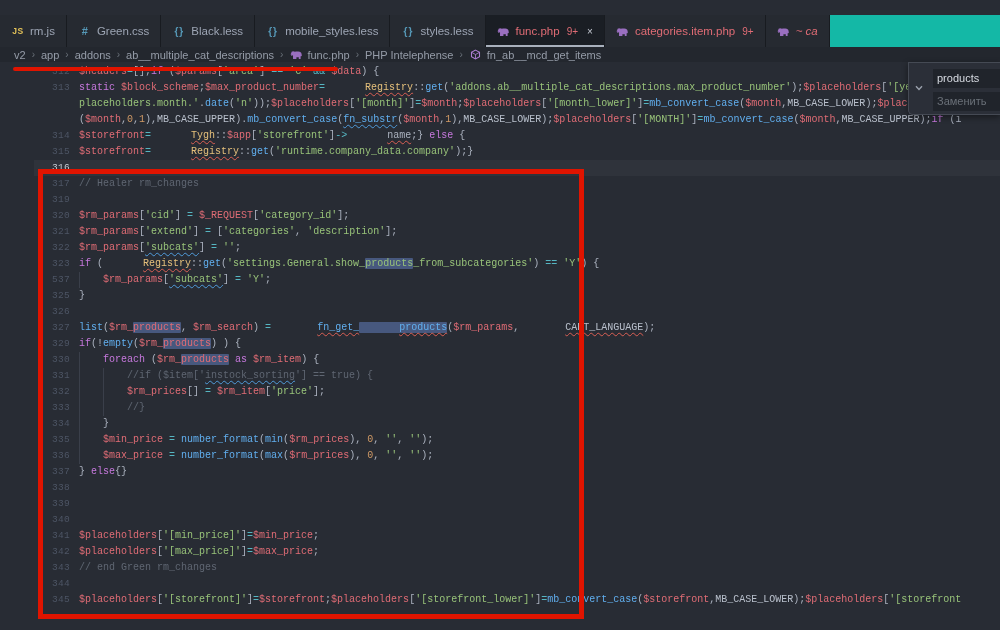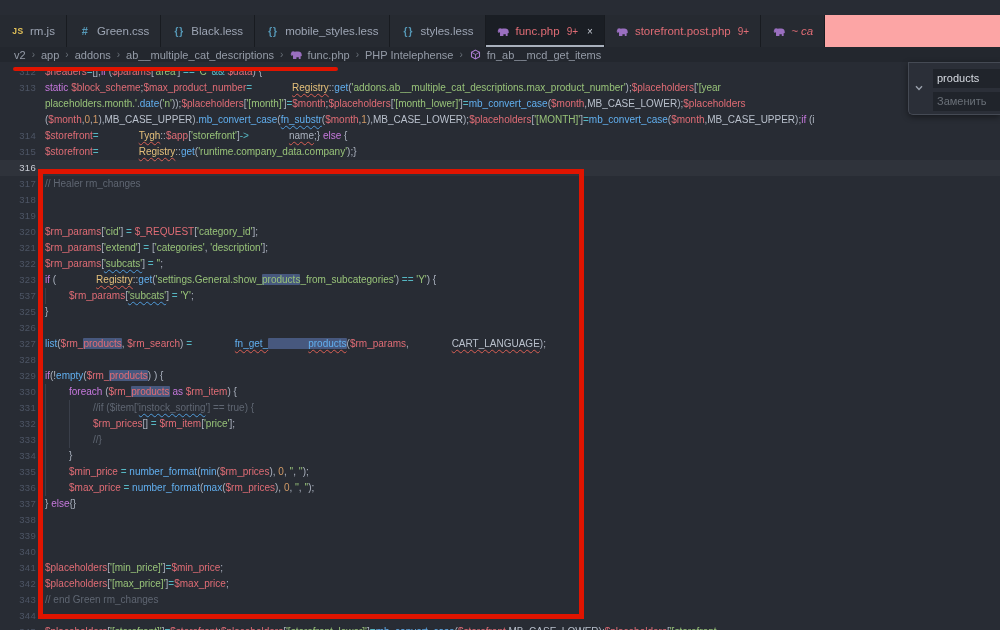--- a/index.html
+++ b/index.html
@@ -14,21 +14,21 @@
   .menu-item{cursor:default;}
   .nav-arrows{position:absolute;left:462px;top:-2px;display:flex;gap:18px;
               font-size:13px;color:#6e7580;}
   .remote-box{position:absolute;left:506px;top:-7px;width:276px;height:22px;
               background:#1b1e24;border:1px solid #363c45;border-radius:6px;
               display:flex;align-items:flex-end;justify-content:center;
               color:#969da9;font-size:10.5px;padding-bottom:2px;box-sizing:border-box;}
   .remote-box .txt{margin-left:5px;}
 
   
-  .tabbar{position:absolute;left:0;top:15px;width:1000px;height:32px;background:#fca5a5;
+  .tabbar{position:absolute;left:0;top:15px;width:1000px;height:32px;background:#14b8a6;
           display:flex;overflow:hidden;}
   .tab{position:relative;display:flex;align-items:center;gap:5px;padding:0 11px;
        background:#262a31;border-right:1px solid #181b20;font-size:11.5px;
        color:#9da5b4;white-space:nowrap;flex:0 0 auto;}
   .tab.active{background:#1a1e24;}
   .tab.active::after{content:"";position:absolute;left:0;right:0;bottom:0;height:2px;background:#a8b0bc;}
   .tab.err .tab-label, .tab.err .tab-badge{color:#e06c75;}
   .tab.italic .tab-label{font-style:italic;}
   .tab-badge{font-size:10px;margin-left:2px;}
   .tab-close{font-size:10px;color:#c5cad3;margin-left:4px;}
@@ -41,21 +41,21 @@
   .breadcrumbs{position:absolute;left:0;top:47px;width:1000px;height:15px;background:#23272e;
                display:flex;align-items:center;padding-left:14px;font-size:11px;
                color:#959ca8;white-space:nowrap;box-sizing:border-box;}
   .crumb{display:flex;align-items:center;gap:4px;}
   .crumb-sep{color:#697079;margin:0 6px;font-size:10px;}
 
   
   .editor{position:absolute;left:0;top:62px;width:1000px;height:568px;background:#282c34;
           padding-top:2px;overflow:hidden;}
   .code-row{position:relative;height:16px;line-height:16px;white-space:pre;
-            font-family:Liberation Sans, sans-serif;font-size:10px;}
+            font-family:Liberation Mono, monospace;font-size:10px;margin-left:34px;}
   .code-row.active-line{background:rgba(255,255,255,0.035);}
   .ln{position:absolute;left:0;top:0;width:36px;text-align:right;color:#4d5565;
       font-size:9.5px;letter-spacing:.3px;}
   .code-row.active-line .ln{color:#c8ccd4;}
   .code{position:absolute;top:0;}
   .guide{position:absolute;top:0;width:1px;height:16px;background:#3a3f4a;}
   .tok-v{color:#e06c75}.tok-s{color:#98c379}.tok-k{color:#c678dd}
   .tok-f{color:#61afef}.tok-c{color:#e5c07b}.tok-n{color:#d19a66}
   .tok-m{color:#5f6672}.tok-o{color:#56b6c2}.tok-p{color:#abb2bf}.tok-t{color:#b9c0cc}
   .we{text-decoration:underline wavy #d95f54 1px;text-underline-offset:2px;padding-left:40px;}
@@ -120,21 +120,21 @@
         <span class="tab-close">×</span>
       </div>
       <div class="tab err">
         <span class="ficon">
           <svg width="13" height="11" viewBox="0 0 14 12">
             <path fill="#9a6fc0" d="M3.2 11V6.2q0-3.4 3.4-3.4h2.4q3.2 0 3.6 2.8l.2 1.5q.1.9-.8.9h-.5V11h-2V8.9H6.9V11z"></path>
             <circle cx="3.4" cy="4.8" r="2.3" fill="#9a6fc0"></circle>
             <path d="M1.4 4.8q-.6 2.1.8 2.7" stroke="#9a6fc0" stroke-width="1" fill="none"></path>
           </svg>
         </span>
-        <span class="tab-label">storefront.post.php</span>
+        <span class="tab-label">categories.item.php</span>
         <span class="tab-badge">9+</span>
       </div>
       <div class="tab err italic">
         <span class="ficon">
           <svg width="13" height="11" viewBox="0 0 14 12">
             <path fill="#9a6fc0" d="M3.2 11V6.2q0-3.4 3.4-3.4h2.4q3.2 0 3.6 2.8l.2 1.5q.1.9-.8.9h-.5V11h-2V8.9H6.9V11z"></path>
             <circle cx="3.4" cy="4.8" r="2.3" fill="#9a6fc0"></circle>
             <path d="M1.4 4.8q-.6 2.1.8 2.7" stroke="#9a6fc0" stroke-width="1" fill="none"></path>
           </svg>
         </span>
@@ -187,31 +187,29 @@
 
   <div class="editor">
       <div class="code-row"><span class="ln">312</span><span class="code" style="left: 45px;"><span class="tok-v">$headers</span><span class="tok-o">=</span><span class="tok-p">[];</span><span class="tok-k">if</span><span class="tok-p"> (</span><span class="tok-v">$params</span><span class="tok-p">[</span><span class="tok-s">'area'</span><span class="tok-p">] </span><span class="tok-o">==</span><span class="tok-p"> </span><span class="tok-s">'C'</span><span class="tok-p"> </span><span class="tok-o">&amp;&amp;</span><span class="tok-p"> </span><span class="tok-v">$data</span><span class="tok-p">) {</span></span></div>
       <div class="code-row"><span class="ln">313</span><span class="code" style="left: 45px;"><span class="tok-k">static</span><span class="tok-p"> </span><span class="tok-v">$block_scheme</span><span class="tok-p">;</span><span class="tok-v">$max_product_number</span><span class="tok-o">=</span><span class="tok-c we">Registry</span><span class="tok-p">::</span><span class="tok-f">get</span><span class="tok-p">(</span><span class="tok-s">'addons.ab__multiple_cat_descriptions.max_product_number'</span><span class="tok-p">);</span><span class="tok-v">$placeholders</span><span class="tok-p">[</span><span class="tok-s">'[year</span></span></div>
       <div class="code-row"><span class="ln"></span><span class="code" style="left: 45px;"><span class="tok-s">placeholders.month.'</span><span class="tok-p">.</span><span class="tok-f">date</span><span class="tok-p">(</span><span class="tok-s">'n'</span><span class="tok-p">));</span><span class="tok-v">$placeholders</span><span class="tok-p">[</span><span class="tok-s">'[month]'</span><span class="tok-p">]</span><span class="tok-o">=</span><span class="tok-v">$month</span><span class="tok-p">;</span><span class="tok-v">$placeholders</span><span class="tok-p">[</span><span class="tok-s">'[month_lower]'</span><span class="tok-p">]</span><span class="tok-o">=</span><span class="tok-f">mb_convert_case</span><span class="tok-p">(</span><span class="tok-v">$month</span><span class="tok-p">,</span><span class="tok-t">MB_CASE_LOWER</span><span class="tok-p">);</span><span class="tok-v">$placeholders</span></span></div>
       <div class="code-row"><span class="ln"></span><span class="code" style="left: 45px;"><span class="tok-p">(</span><span class="tok-v">$month</span><span class="tok-p">,</span><span class="tok-n">0</span><span class="tok-p">,</span><span class="tok-n">1</span><span class="tok-p">),</span><span class="tok-t">MB_CASE_UPPER</span><span class="tok-p">).</span><span class="tok-f">mb_convert_case</span><span class="tok-p">(</span><span class="tok-f wi">fn_substr</span><span class="tok-p">(</span><span class="tok-v">$month</span><span class="tok-p">,</span><span class="tok-n">1</span><span class="tok-p">),</span><span class="tok-t">MB_CASE_LOWER</span><span class="tok-p">);</span><span class="tok-v">$placeholders</span><span class="tok-p">[</span><span class="tok-s">'[MONTH]'</span><span class="tok-p">]</span><span class="tok-o">=</span><span class="tok-f">mb_convert_case</span><span class="tok-p">(</span><span class="tok-v">$month</span><span class="tok-p">,</span><span class="tok-t">MB_CASE_UPPER</span><span class="tok-p">);</span><span class="tok-k">if</span><span class="tok-p"> (i</span></span></div>
       <div class="code-row"><span class="ln">314</span><span class="code" style="left: 45px;"><span class="tok-v">$storefront</span><span class="tok-o">=</span><span class="tok-c we">Tygh</span><span class="tok-p">::</span><span class="tok-v">$app</span><span class="tok-p">[</span><span class="tok-s">'storefront'</span><span class="tok-p">]</span><span class="tok-o">-&gt;</span><span class="tok-p we">name</span><span class="tok-p">;} </span><span class="tok-k">else</span><span class="tok-p"> {</span></span></div>
       <div class="code-row"><span class="ln">315</span><span class="code" style="left: 45px;"><span class="tok-v">$storefront</span><span class="tok-o">=</span><span class="tok-c we">Registry</span><span class="tok-p">::</span><span class="tok-f">get</span><span class="tok-p">(</span><span class="tok-s">'runtime.company_data.company'</span><span class="tok-p">);}</span></span></div>
       <div class="code-row active-line"><span class="ln">316</span><span class="code" style="left: 45px;"></span></div>
       <div class="code-row"><span class="ln">317</span><span class="code" style="left: 45px;"><span class="tok-m">// Healer rm_changes</span></span></div>
-      <div class="code-row"><span class="ln">318</span><span class="code" style="left: 45px;"></span></div>
       <div class="code-row"><span class="ln">319</span><span class="code" style="left: 45px;"></span></div>
       <div class="code-row"><span class="ln">320</span><span class="code" style="left: 45px;"><span class="tok-v">$rm_params</span><span class="tok-p">[</span><span class="tok-s">'cid'</span><span class="tok-p">] </span><span class="tok-o">=</span><span class="tok-p"> </span><span class="tok-v">$_REQUEST</span><span class="tok-p">[</span><span class="tok-s">'category_id'</span><span class="tok-p">];</span></span></div>
       <div class="code-row"><span class="ln">321</span><span class="code" style="left: 45px;"><span class="tok-v">$rm_params</span><span class="tok-p">[</span><span class="tok-s">'extend'</span><span class="tok-p">] </span><span class="tok-o">=</span><span class="tok-p"> [</span><span class="tok-s">'categories'</span><span class="tok-p">, </span><span class="tok-s">'description'</span><span class="tok-p">];</span></span></div>
       <div class="code-row"><span class="ln">322</span><span class="code" style="left: 45px;"><span class="tok-v">$rm_params</span><span class="tok-p">[</span><span class="tok-s wi">'subcats'</span><span class="tok-p">] </span><span class="tok-o">=</span><span class="tok-p"> </span><span class="tok-s">''</span><span class="tok-p">;</span></span></div>
       <div class="code-row"><span class="ln">323</span><span class="code" style="left: 45px;"><span class="tok-k">if</span><span class="tok-p"> (</span><span class="tok-c we">Registry</span><span class="tok-p">::</span><span class="tok-f">get</span><span class="tok-p">(</span><span class="tok-s">'settings.General.show_</span><span class="tok-s hl">products</span><span class="tok-s">_from_subcategories'</span><span class="tok-p">) </span><span class="tok-o">==</span><span class="tok-p"> </span><span class="tok-s">'Y'</span><span class="tok-p">) {</span></span></div>
       <div class="code-row"><span class="ln">537</span><div class="guide" style="left: 45px;"></div><span class="code" style="left: 69px;"><span class="tok-v">$rm_params</span><span class="tok-p">[</span><span class="tok-s wi">'subcats'</span><span class="tok-p">] </span><span class="tok-o">=</span><span class="tok-p"> </span><span class="tok-s">'Y'</span><span class="tok-p">;</span></span></div>
       <div class="code-row"><span class="ln">325</span><span class="code" style="left: 45px;"><span class="tok-p">}</span></span></div>
       <div class="code-row"><span class="ln">326</span><span class="code" style="left: 45px;"></span></div>
       <div class="code-row"><span class="ln">327</span><span class="code" style="left: 45px;"><span class="tok-f">list</span><span class="tok-p">(</span><span class="tok-v">$rm_</span><span class="tok-v hl">products</span><span class="tok-p">, </span><span class="tok-v">$rm_search</span><span class="tok-p">) </span><span class="tok-o">=</span><span class="tok-p"> </span><span class="tok-f we">fn_get_</span><span class="tok-f we hl">products</span><span class="tok-p">(</span><span class="tok-v">$rm_params</span><span class="tok-p">, </span><span class="tok-t we">CART_LANGUAGE</span><span class="tok-p">);</span></span></div>
-      <div class="code-row"><span class="ln">328</span><span class="code" style="left: 45px;"></span></div>
       <div class="code-row"><span class="ln">329</span><span class="code" style="left: 45px;"><span class="tok-k">if</span><span class="tok-p">(!</span><span class="tok-f">empty</span><span class="tok-p">(</span><span class="tok-v">$rm_</span><span class="tok-v hl">products</span><span class="tok-p">) ) {</span></span></div>
       <div class="code-row"><span class="ln">330</span><div class="guide" style="left: 45px;"></div><span class="code" style="left: 69px;"><span class="tok-k">foreach</span><span class="tok-p"> (</span><span class="tok-v">$rm_</span><span class="tok-v hl">products</span><span class="tok-p"> </span><span class="tok-k">as</span><span class="tok-p"> </span><span class="tok-v">$rm_item</span><span class="tok-p">) {</span></span></div>
       <div class="code-row"><span class="ln">331</span><div class="guide" style="left: 45px;"></div><div class="guide" style="left: 69px;"></div><span class="code" style="left: 93px;"><span class="tok-m">//if ($item['</span><span class="tok-m wi">instock_sorting</span><span class="tok-m">'] == true) {</span></span></div>
       <div class="code-row"><span class="ln">332</span><div class="guide" style="left: 45px;"></div><div class="guide" style="left: 69px;"></div><span class="code" style="left: 93px;"><span class="tok-v">$rm_prices</span><span class="tok-p">[] </span><span class="tok-o">=</span><span class="tok-p"> </span><span class="tok-v">$rm_item</span><span class="tok-p">[</span><span class="tok-s">'price'</span><span class="tok-p">];</span></span></div>
       <div class="code-row"><span class="ln">333</span><div class="guide" style="left: 45px;"></div><div class="guide" style="left: 69px;"></div><span class="code" style="left: 93px;"><span class="tok-m">//}</span></span></div>
       <div class="code-row"><span class="ln">334</span><div class="guide" style="left: 45px;"></div><span class="code" style="left: 69px;"><span class="tok-p">}</span></span></div>
       <div class="code-row"><span class="ln">335</span><div class="guide" style="left: 45px;"></div><span class="code" style="left: 69px;"><span class="tok-v">$min_price</span><span class="tok-p"> </span><span class="tok-o">=</span><span class="tok-p"> </span><span class="tok-f">number_format</span><span class="tok-p">(</span><span class="tok-f">min</span><span class="tok-p">(</span><span class="tok-v">$rm_prices</span><span class="tok-p">), </span><span class="tok-n">0</span><span class="tok-p">, </span><span class="tok-s">''</span><span class="tok-p">, </span><span class="tok-s">''</span><span class="tok-p">);</span></span></div>
       <div class="code-row"><span class="ln">336</span><div class="guide" style="left: 45px;"></div><span class="code" style="left: 69px;"><span class="tok-v">$max_price</span><span class="tok-p"> </span><span class="tok-o">=</span><span class="tok-p"> </span><span class="tok-f">number_format</span><span class="tok-p">(</span><span class="tok-f">max</span><span class="tok-p">(</span><span class="tok-v">$rm_prices</span><span class="tok-p">), </span><span class="tok-n">0</span><span class="tok-p">, </span><span class="tok-s">''</span><span class="tok-p">, </span><span class="tok-s">''</span><span class="tok-p">);</span></span></div>
       <div class="code-row"><span class="ln">337</span><span class="code" style="left: 45px;"><span class="tok-p">} </span><span class="tok-k">else</span><span class="tok-p">{}</span></span></div>
       <div class="code-row"><span class="ln">338</span><span class="code" style="left: 45px;"></span></div>

